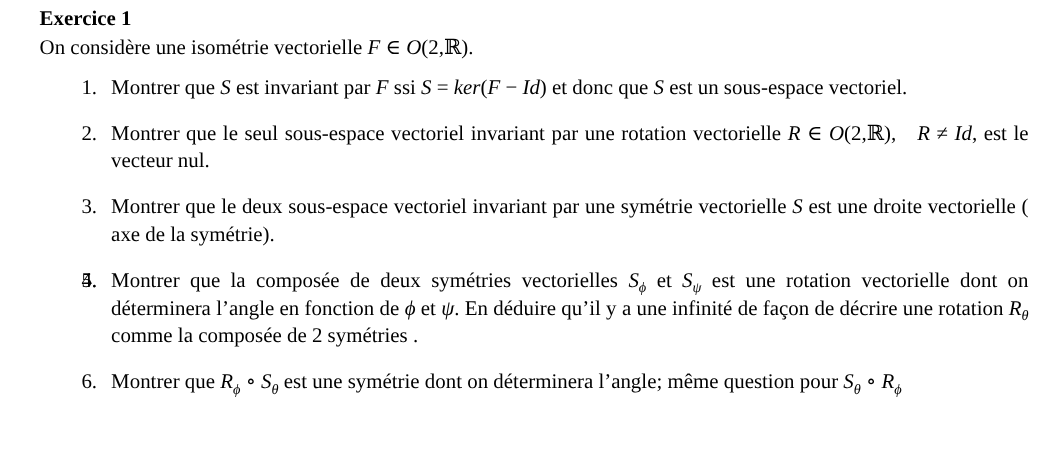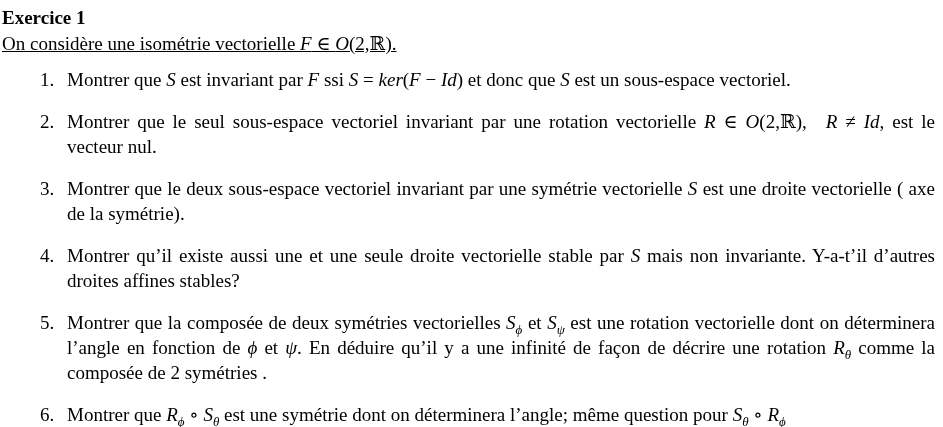--- a/index.html
+++ b/index.html
@@ -10,31 +10,31 @@
   body {
     width: 943px;
     height: 427px;
     overflow: hidden;
     color: #000000;
     font-family: "Liberation Serif", "DejaVu Serif", serif;
     font-size: 19px;
     line-height: 25px;
   }
   .page {
-    padding: 5px 8px 0 2px;
+    padding: 5px 8px 0 20px;
+    margin-left: 16px;
   }
   .title {
     font-size: 19px;
     font-weight: 700;
     margin: 0 0 1px 0;
     line-height: 25px;
   }
   .intro {
     margin: 0;
-    text-decoration: underline;
   }
   ol.items {
     list-style: none;
     margin: 11px 0 0 0;
     padding: 0 0 0 38px;
   }
   ol.items li {
     position: relative;
     padding-left: 27px;
     margin-bottom: 17px;
@@ -58,17 +58,17 @@
 </head>
 <body>
 
 <div class="page">
   <h1 class="title">Exercice 1</h1>
   <p class="intro"><span class="txt">On considère une isométrie vectorielle </span><span class="math">F</span><span class="txt"> ∈ </span><span class="math">O</span><span class="txt">(2,ℝ).</span></p>
   <ol class="items">
       <li><span class="num">1.</span><span><span class="txt">Montrer que </span><span class="math">S</span><span class="txt"> est invariant par </span><span class="math">F</span><span class="txt"> ssi </span><span class="math">S</span><span class="txt"> = </span><span class="math">ker</span><span class="txt">(</span><span class="math">F</span><span class="txt"> − </span><span class="math">Id</span><span class="txt">) et donc que </span><span class="math">S</span><span class="txt"> est un sous-espace vectoriel.</span></span></li>
       <li><span class="num">2.</span><span><span class="txt">Montrer que le seul sous-espace vectoriel invariant par une rotation vectorielle </span><span class="math">R</span><span class="txt"> ∈ </span><span class="math">O</span><span class="txt">(2,ℝ), </span><span class="math">R</span><span class="txt"> ≠ </span><span class="math">Id</span><span class="txt">, est le vecteur nul.</span></span></li>
       <li><span class="num">3.</span><span><span class="txt">Montrer que le deux sous-espace vectoriel invariant par une symétrie vectorielle </span><span class="math">S</span><span class="txt"> est une droite vectorielle ( axe de la symétrie).</span></span></li>
-      <li><span class="num">4.</span><span><span class="txt">Montrer qu’il existe aussi une et une seule droite vectorielle stable par </span><span class="math">S</span><span class="txt"> mais non invariante. Y-a-t’il d’autres droites affines stables?</span></span></li>
+      <li><span class="num">4.</span></li>
       <li><span class="num">5.</span><span><span class="txt">Montrer que la composée de deux symétries vectorielles </span><span class="math">S</span><sub class="msub">ϕ</sub><span class="txt"> et </span><span class="math">S</span><sub class="msub">ψ</sub><span class="txt"> est une rotation vectorielle dont on déterminera l’angle en fonction de </span><span class="math">ϕ</span><span class="txt"> et </span><span class="math">ψ</span><span class="txt">. En déduire qu’il y a une infinité de façon de décrire une rotation </span><span class="math">R</span><sub class="msub">θ</sub><span class="txt"> comme la composée de 2 symétries .</span></span></li>
       <li><span class="num">6.</span><span><span class="txt">Montrer que </span><span class="math">R</span><sub class="msub">ϕ</sub><span class="txt"> ∘ </span><span class="math">S</span><sub class="msub">θ</sub><span class="txt"> est une symétrie dont on déterminera l’angle; même question pour </span><span class="math">S</span><sub class="msub">θ</sub><span class="txt"> ∘ </span><span class="math">R</span><sub class="msub">ϕ</sub></span></li>
     </ol>
 </div>
 
 </body></html>

